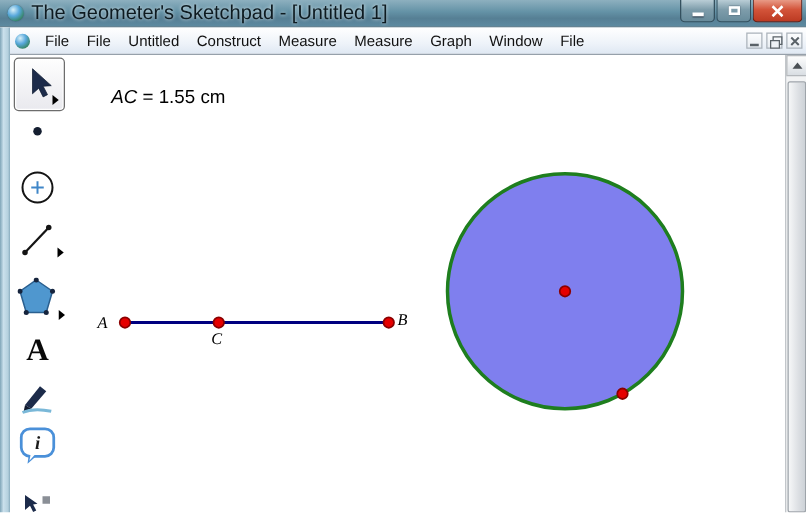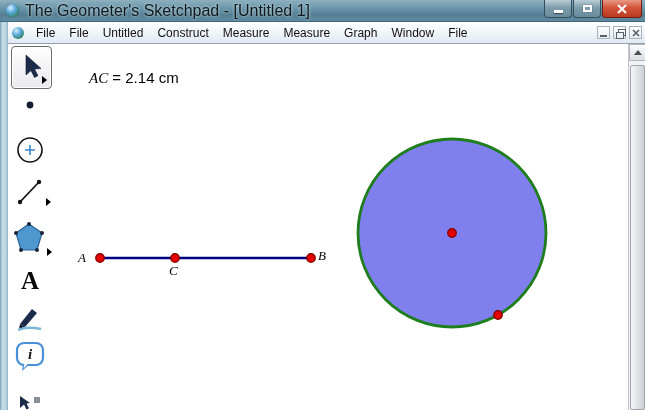--- a/index.html
+++ b/index.html
@@ -42,21 +42,21 @@
   .toolbar { position:absolute; left:8px; top:44px; width:44px; height:366px; background:#fff; }
   .tool { position:absolute; left:0; width:44px; display:flex; align-items:center; justify-content:center; }
   .tool-btn-selected { left:3px; top:2px; width:41px; height:43px; border:1px solid #6d6d6d; border-radius:4px;
     background:linear-gradient(#fefefe, #e9e9ee); box-shadow:inset 0 0 0 1px #fff; }
   .flyout { width:0; height:0; border-top:4px solid transparent; border-bottom:4px solid transparent; border-left:5px solid #000; position:absolute; }
   .text-glyph { font-family:"Liberation Serif", serif; font-weight:bold; font-size:25px; color:#0a0a0a; line-height:1; }
 
   
   .canvas { position:absolute; left:52px; top:44px; width:576px; height:366px; background:#fff; }
   .measurement { position:absolute; left:12px; top:8px; font-size:15px; color:#000; white-space:pre; }
-  .measurement .obj { font-style:italic;font-family:Liberation Serif, serif; }
+  .measurement .obj { font-style:italic; }
   svg.geometry { position:absolute; left:0; top:0; }
   .pt-label { font-family:"Liberation Serif", serif; font-style:italic; font-size:13px; fill:#000; }
 
   
   .scrollbar { position:absolute; left:628px; top:44px; width:17px; height:366px; background:#f2f3f4; border-left:1px solid #c2c6ca; }
   .sb-btn { position:absolute; left:0; top:0; width:17px; height:17px; border:1px solid #b4b8bc;
     background:linear-gradient(#fdfdfd,#d9dee3); display:flex; align-items:center; justify-content:center; }
   .tri-up { width:0; height:0; border-left:4px solid transparent; border-right:4px solid transparent; border-bottom:5px solid #4a4f54; }
   .sb-thumb { position:absolute; left:1px; top:21px; width:15px; height:345px; border:1px solid #9ea4aa; border-radius:2px;
     background:linear-gradient(to right, #f6f7f8, #dcdfe3 60%, #cdd2d7); }
@@ -179,21 +179,21 @@
     <div class="tool" style="top:349px; height:17px; overflow:hidden;">
       <svg width="32" height="17" viewBox="0 0 32 17">
         <path d="M6,3 L6,15 L10,11.5 L12.5,16.5 L15,15.3 L12.5,10.5 L16,10" fill="#1c2b4a"></path>
         <rect x="20" y="4" width="6" height="6" fill="#8a8f96"></rect>
       </svg>
     </div>
   </div>
 
   <div class="canvas">
     <div class="measurement">
-      <span class="obj">AC</span><span> = 2.14 cm</span>
+      <span class="obj">AC</span><span> = 1.55 cm</span>
     </div>
 
     <svg class="geometry" width="576" height="366" viewBox="0 0 576 366">
 
       <circle cx="400" cy="189" r="94" fill="#7f7fee" stroke="#1e7e1e" stroke-width="2.8"></circle>
 
       <line x1="48" y1="214" x2="259" y2="214" stroke="#000080" stroke-width="2.5"></line>
 
       <circle stroke-width="1.4" cx="48" cy="214" r="4.2" fill="#e60000" stroke="#8b0000"></circle>
       <circle stroke-width="1.4" cx="123" cy="214" r="4.2" fill="#e60000" stroke="#8b0000"></circle>

